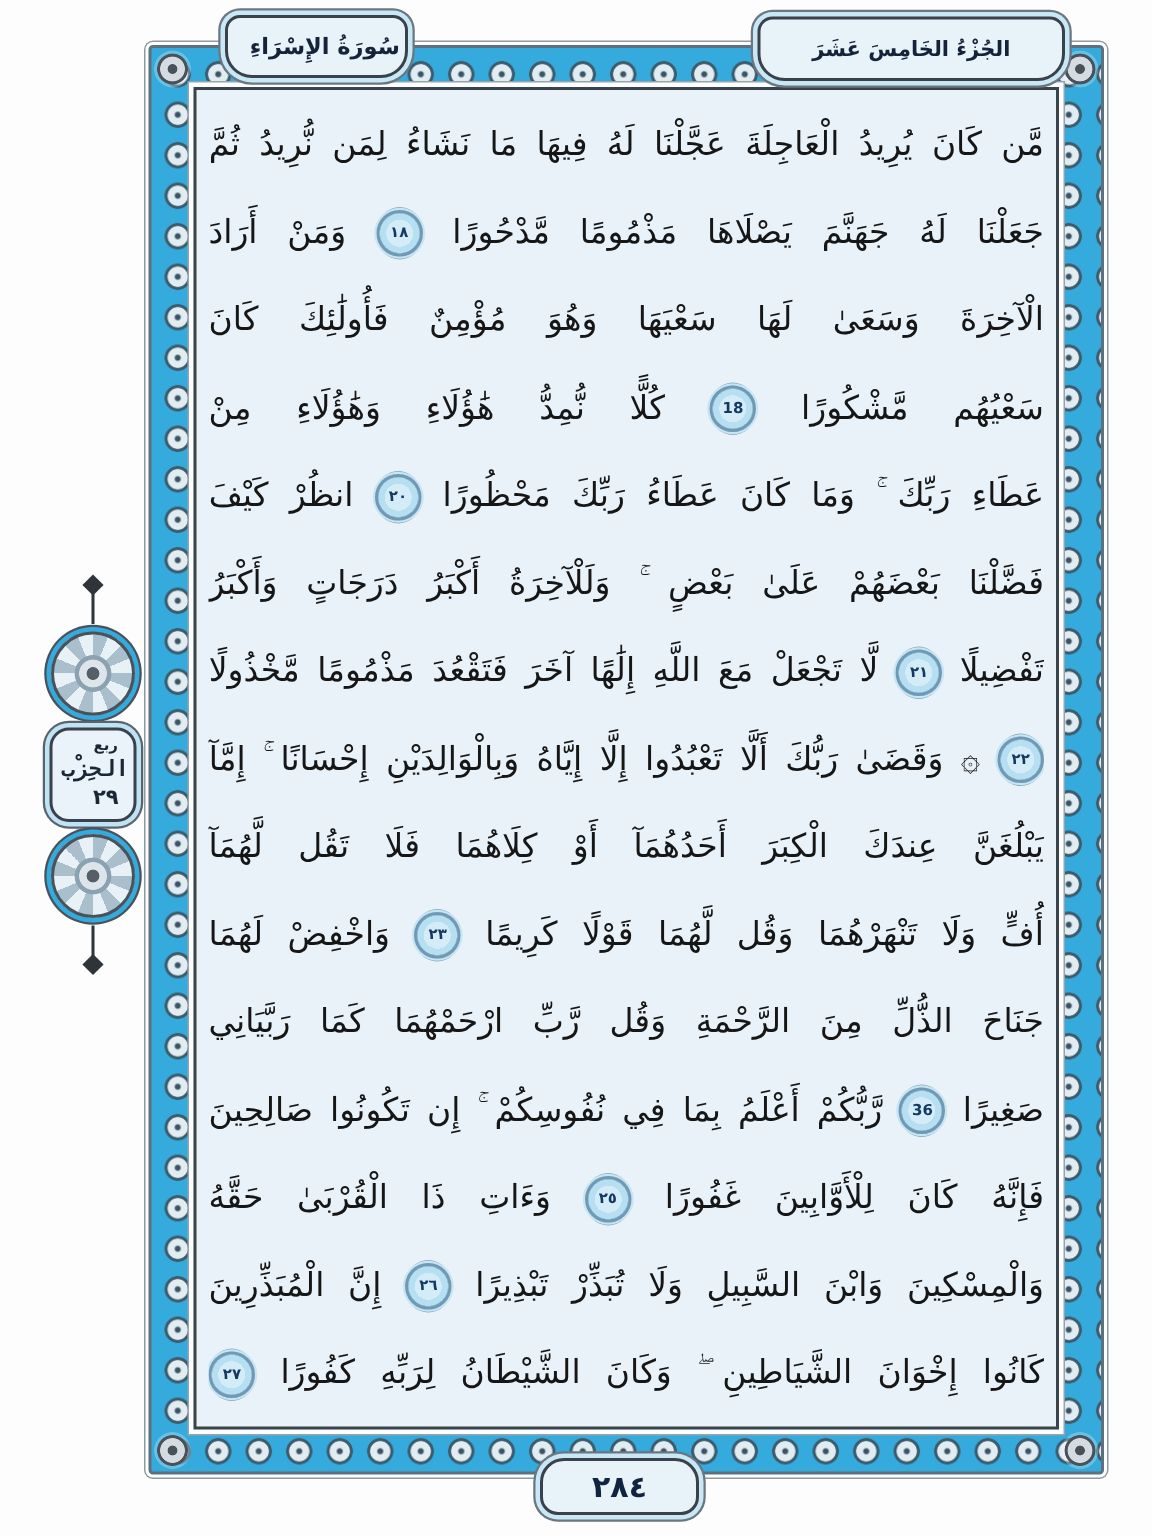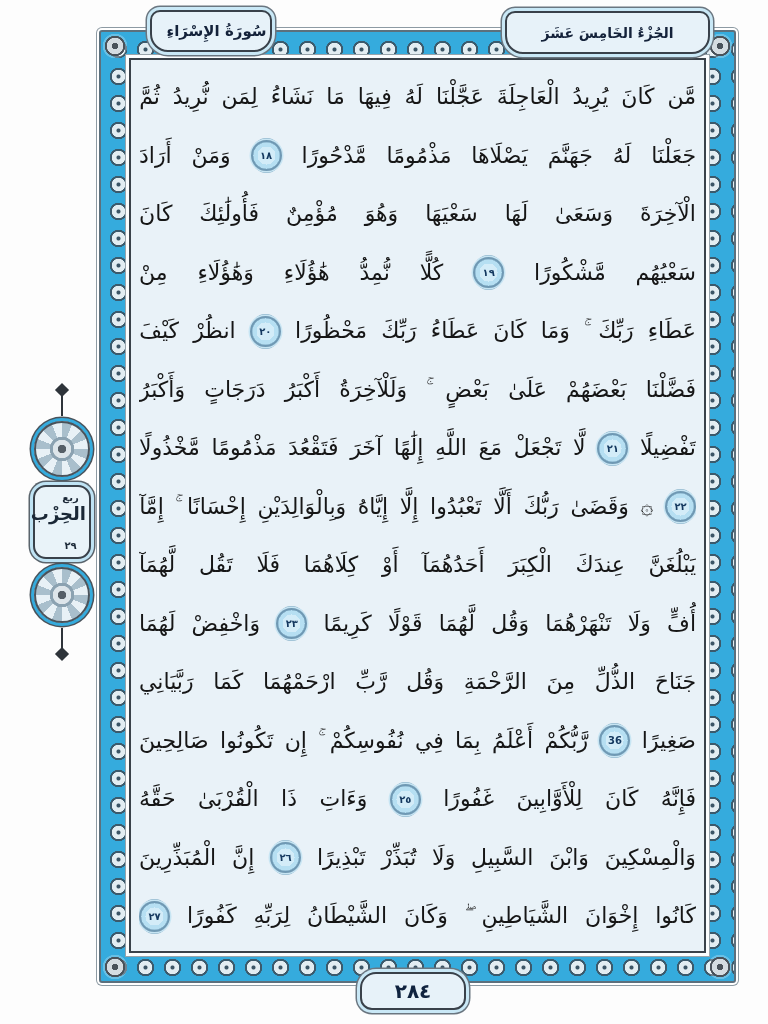--- a/index.html
+++ b/index.html
@@ -105,22 +105,22 @@
     margin:5px 0;
   }
   .hizb-plaque {
     width:58px; padding:5px 3px 6px 20px; margin:3px 0;
     background:#e9f3f9; text-align:center;
     border:2px solid #39414a; border-radius:13px;
     box-shadow:0 0 0 3px #bfe3f4, 0 0 0 4.5px #5a646c;
     color:#1a2736;
   }
   .hizb-rub  { font-size:10px; font-weight:bold; }
-  .hizb-word { font-size:18px; font-weight:bold; }
-  .hizb-num  { font-size:10px; font-weight:bold; margin-top:16px; }
+  .hizb-word { font-size:15px; font-weight:bold;font-family:Liberation Mono, monospace; }
+  .hizb-num  { font-size:14px; font-weight:bold; margin-top:2px; }
 </style>
 </head>
 <body>
 
 <div class="page">
 
   <div class="frame">
     <div class="corner-motif corner-tl"></div>
     <div class="corner-motif corner-tr"></div>
     <div class="corner-motif corner-bl"></div>
@@ -179,21 +179,21 @@
           <span class="word">لَهَا</span>
           <span class="word">سَعْيَهَا</span>
           <span class="word">وَهُوَ</span>
           <span class="word">مُؤْمِنٌ</span>
           <span class="word">فَأُولَٰئِكَ</span>
           <span class="word">كَانَ</span>
         </div>
         <div class="mushaf-line">
           <span class="word">سَعْيُهُم</span>
           <span class="word">مَّشْكُورًا</span>
-          <span class="ayah-marker">١٩</span>
+          <span class="ayah-marker">18</span>
           <span class="word">كُلًّا</span>
           <span class="word">نُّمِدُّ</span>
           <span class="word">هَٰؤُلَاءِ</span>
           <span class="word">وَهَٰؤُلَاءِ</span>
           <span class="word">مِنْ</span>
         </div>
         <div class="mushaf-line">
           <span class="word">عَطَاءِ</span>
           <span class="word">رَبِّكَ</span>
           <span class="word">ۚ</span>

